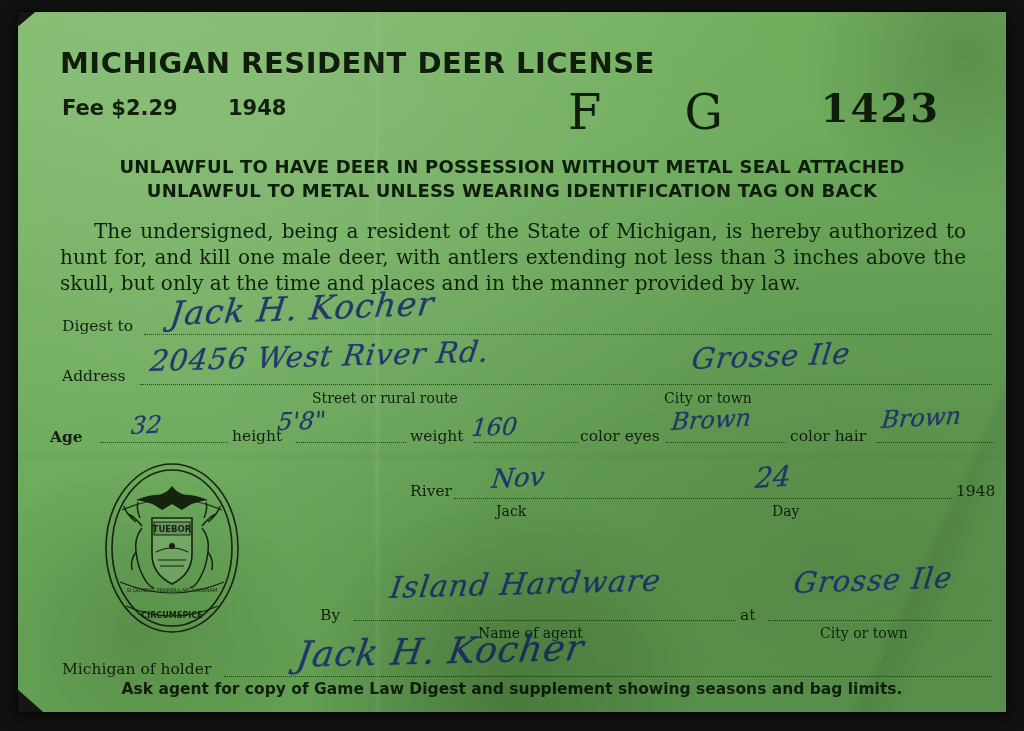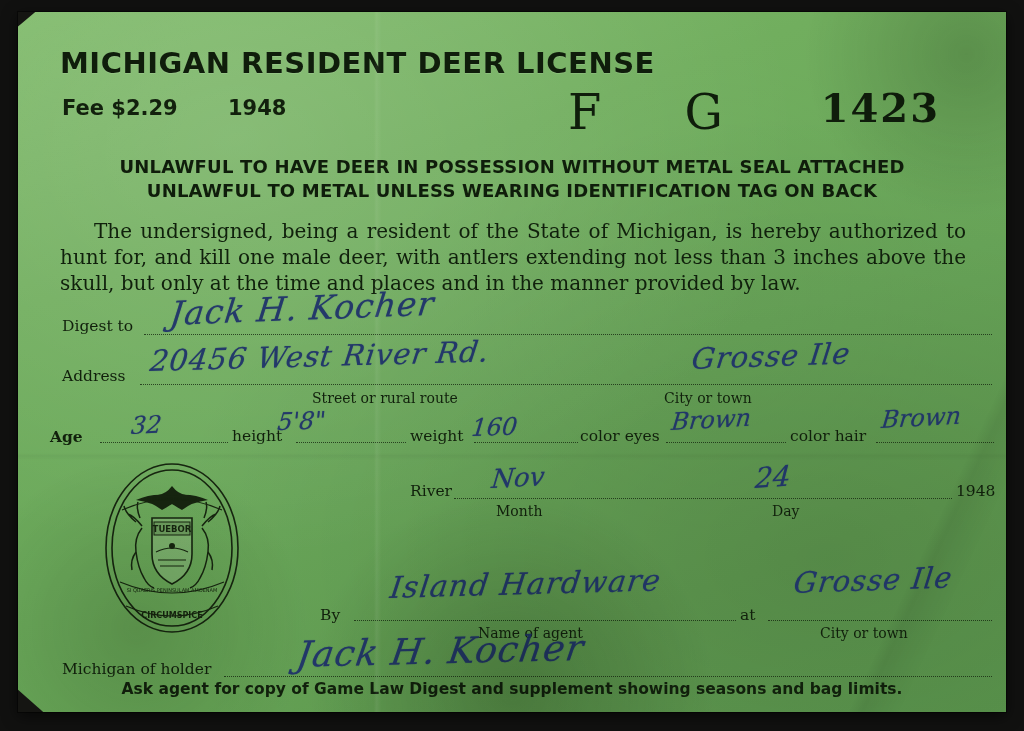--- a/index.html
+++ b/index.html
@@ -254,21 +254,21 @@
 
       <div class="lbl" style="left:772px; top:415px;">color hair</div>
       <div class="dotline" style="left:858px; top:430px; width:118px;"></div>
       <div class="hand h-hair">Brown</div>
 
       <div class="lbl" style="left:392px; top:470px;">River</div>
       <div class="dotline" style="left:436px; top:486px; width:498px;"></div>
       <div class="hand h-month">Nov</div>
       <div class="hand h-day">24</div>
       <div class="lbl" style="left:938px; top:470px;">1948</div>
-      <div class="sublbl" style="left:478px; top:491px;">Month</div>
+      <div class="sublbl" style="left:478px; top:491px;">Jack</div>
       <div class="sublbl" style="left:754px; top:491px;">Day</div>
 
 
       <div class="lbl" style="left:302px; top:594px;">By</div>
       <div class="dotline" style="left:336px; top:608px; width:382px;"></div>
       <div class="hand h-agent">Island Hardware</div>
       <div class="lbl" style="left:722px; top:594px;">at</div>
       <div class="dotline" style="left:750px; top:608px; width:224px;"></div>
       <div class="hand h-agentcity">Grosse Ile</div>
       <div class="sublbl" style="left:460px; top:613px;">Name of agent</div>

